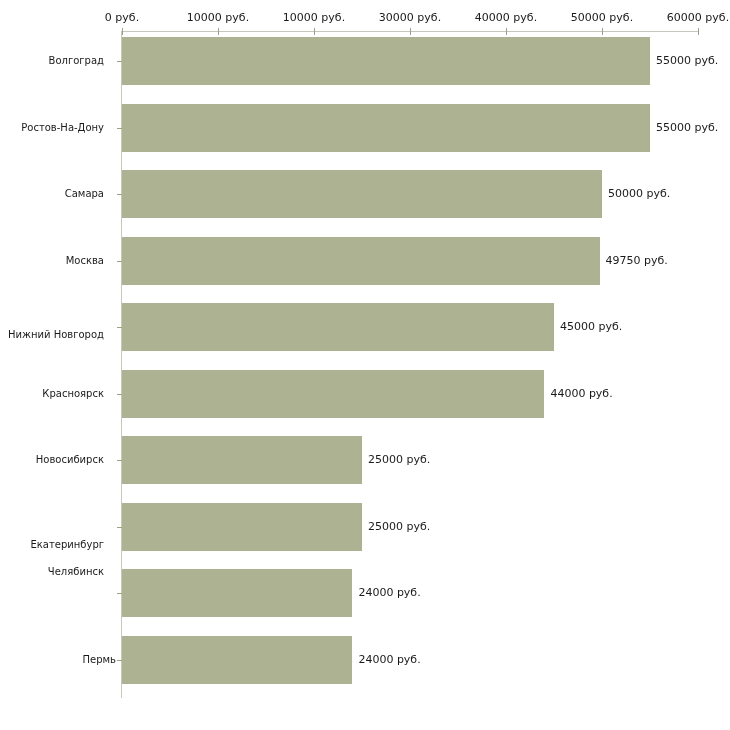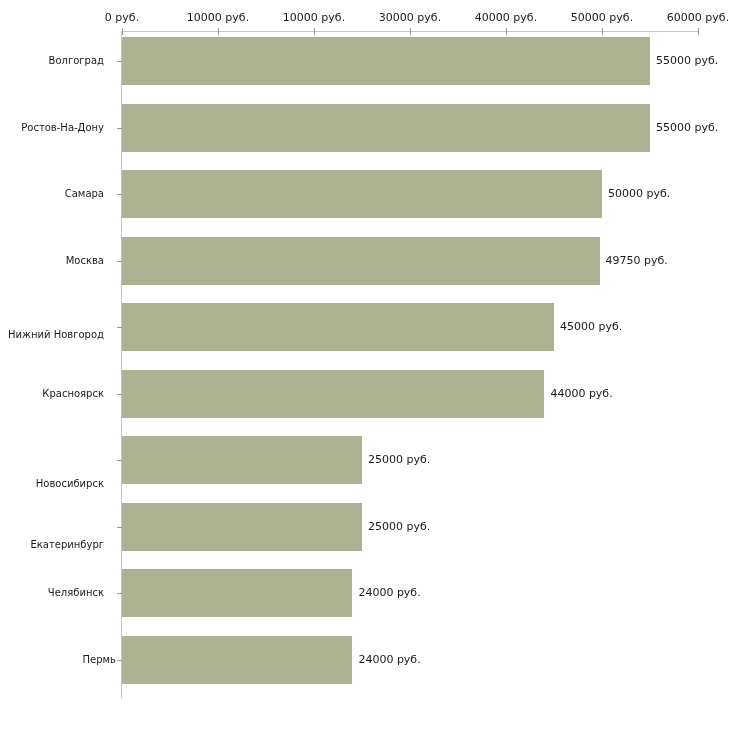--- a/index.html
+++ b/index.html
@@ -124,25 +124,25 @@
       <div class="y-tick-label" style="top: 127.5px; left: 0px;">Ростов-На-Дону</div>
       <div class="y-tick" style="top: 194px;"></div>
       <div class="y-tick-label" style="top: 194px; left: 0px;">Самара</div>
       <div class="y-tick" style="top: 260.5px;"></div>
       <div class="y-tick-label" style="top: 260.5px; left: 0px;">Москва</div>
       <div class="y-tick" style="top: 327px;"></div>
       <div class="y-tick-label" style="top: 327px; left: 0px; margin-top: 8px;">Нижний Новгород</div>
       <div class="y-tick" style="top: 393.5px;"></div>
       <div class="y-tick-label" style="top: 393.5px; left: 0px;">Красноярск</div>
       <div class="y-tick" style="top: 460px;"></div>
-      <div class="y-tick-label" style="top: 460px; left: 0px; margin-top: 24px;">Новосибирск</div>
+      <div class="y-tick-label" style="top: 460px; left: 0px;">Новосибирск</div>
       <div class="y-tick" style="top: 526.5px;"></div>
       <div class="y-tick-label" style="top: 545px; left: 0px;">Екатеринбург</div>
       <div class="y-tick" style="top: 593px;"></div>
-      <div class="y-tick-label" style="top: 593px; left: 0px;">Челябинск</div>
+      <div class="y-tick-label" style="top: 572px; left: 0px;">Челябинск</div>
       <div class="y-tick" style="top: 659.5px;"></div>
       <div class="y-tick-label" style="top: 659.5px; left: 12px;">Пермь</div>
     </div>
   <div id="bars-layer">
       <div class="bar" title="Волгоград — 55000 руб." style="top: 37px; width: 528px; height: 48px; background: rgb(173, 178, 147);"></div>
       <div class="bar-value-label" style="left: 656px; top: 61px;">55000 руб.</div>
       <div class="bar" title="Ростов-На-Дону — 55000 руб." style="top: 103.5px; width: 528px; height: 48px; background: rgb(173, 178, 147);"></div>
       <div class="bar-value-label" style="left: 656px; top: 127.5px;">55000 руб.</div>
       <div class="bar" title="Самара — 50000 руб." style="top: 170px; width: 480px; height: 48px; background: rgb(173, 178, 147);"></div>
       <div class="bar-value-label" style="left: 608px; top: 194px;">50000 руб.</div>

